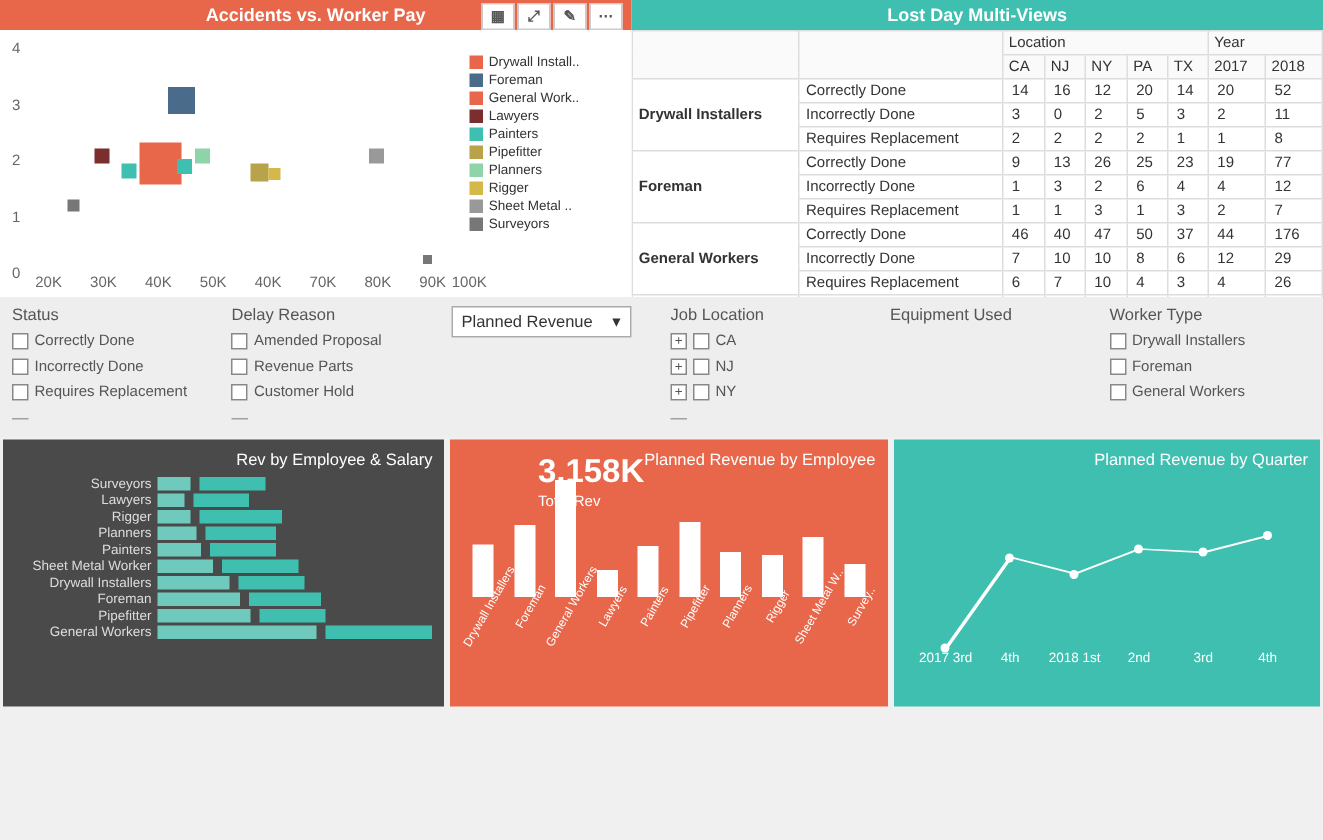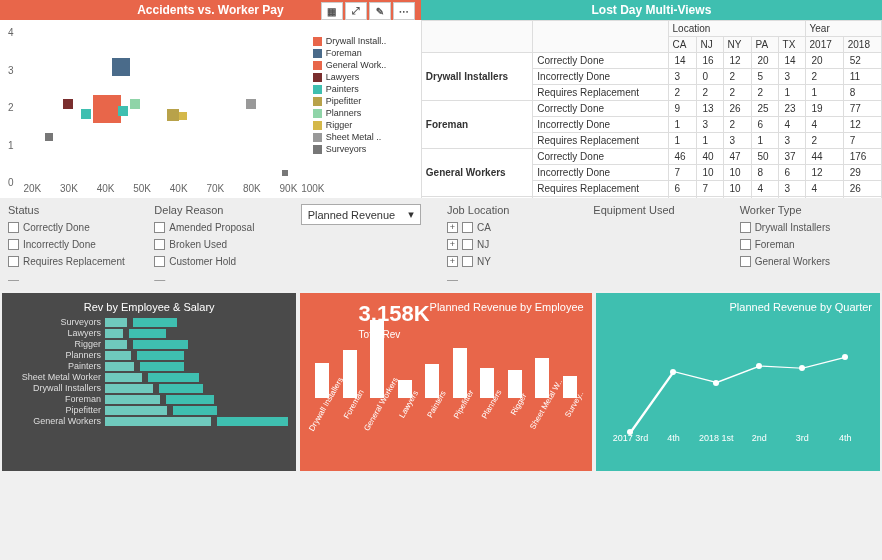--- a/index.html
+++ b/index.html
@@ -291,21 +291,21 @@
  </div>
  <div class="fcol">
   <div class="ftitle">Delay Reason</div>
   <div id="f-delay">
         <div class="fitem">
           <div class="cb"></div>
           <span>Amended Proposal</span>
         </div>
         <div class="fitem">
           <div class="cb"></div>
-          <span>Broken Used</span>
+          <span>Revenue Parts</span>
         </div>
         <div class="fitem">
           <div class="cb"></div>
           <span>Customer Hold</span>
         </div>
       </div>
       <div class="dash">—</div>
  </div>
  <div class="fcol">
   <div class="dd">
@@ -351,21 +351,21 @@
         <div class="fitem">
           <div class="cb"></div>
           <span>General Workers</span>
         </div>
       </div>
  </div>
 </div>
 
 <div class="bot">
  <div class="bot-panel bp-dark">
-  <div class="bp-title" style="text-align:center">Rev by Employee &amp; Salary</div>
+  <div class="bp-title" style="text-align:right">Rev by Employee &amp; Salary</div>
   <div id="hbars">
         <div class="hbar-row">
           <div class="hbar-lbl">Surveyors</div>
           <div class="hbar-track">
             <div class="hbar-seg" style="width:12%;background:#6fc9bd"></div>
             <div class="hbar-seg" style="width:24%;background:#3fbfb0;margin-left:6px"></div>
           </div>
         </div>
         <div class="hbar-row">
           <div class="hbar-lbl">Lawyers</div>

